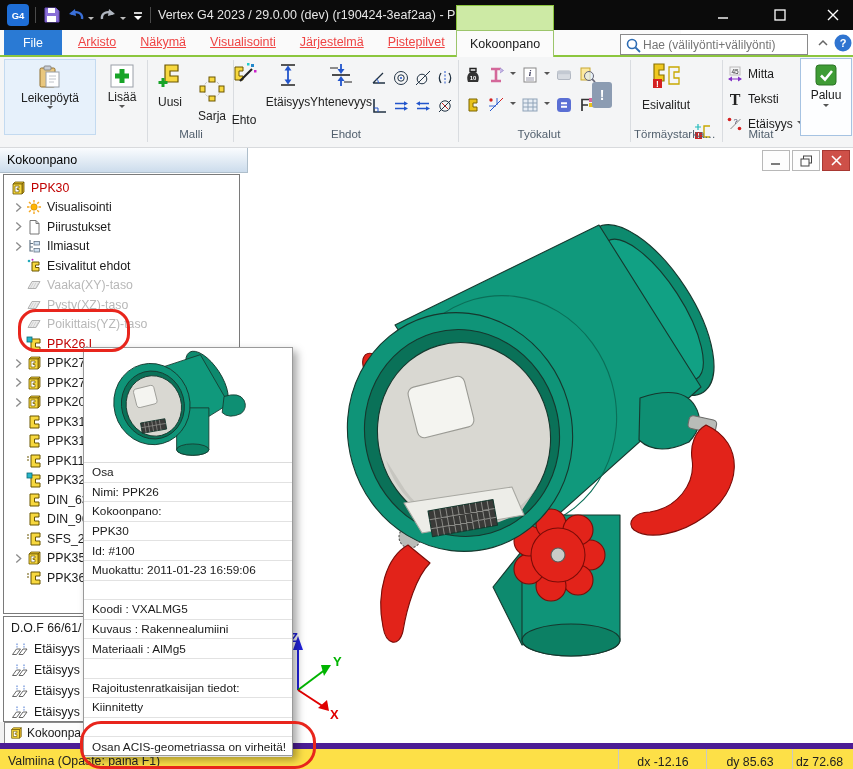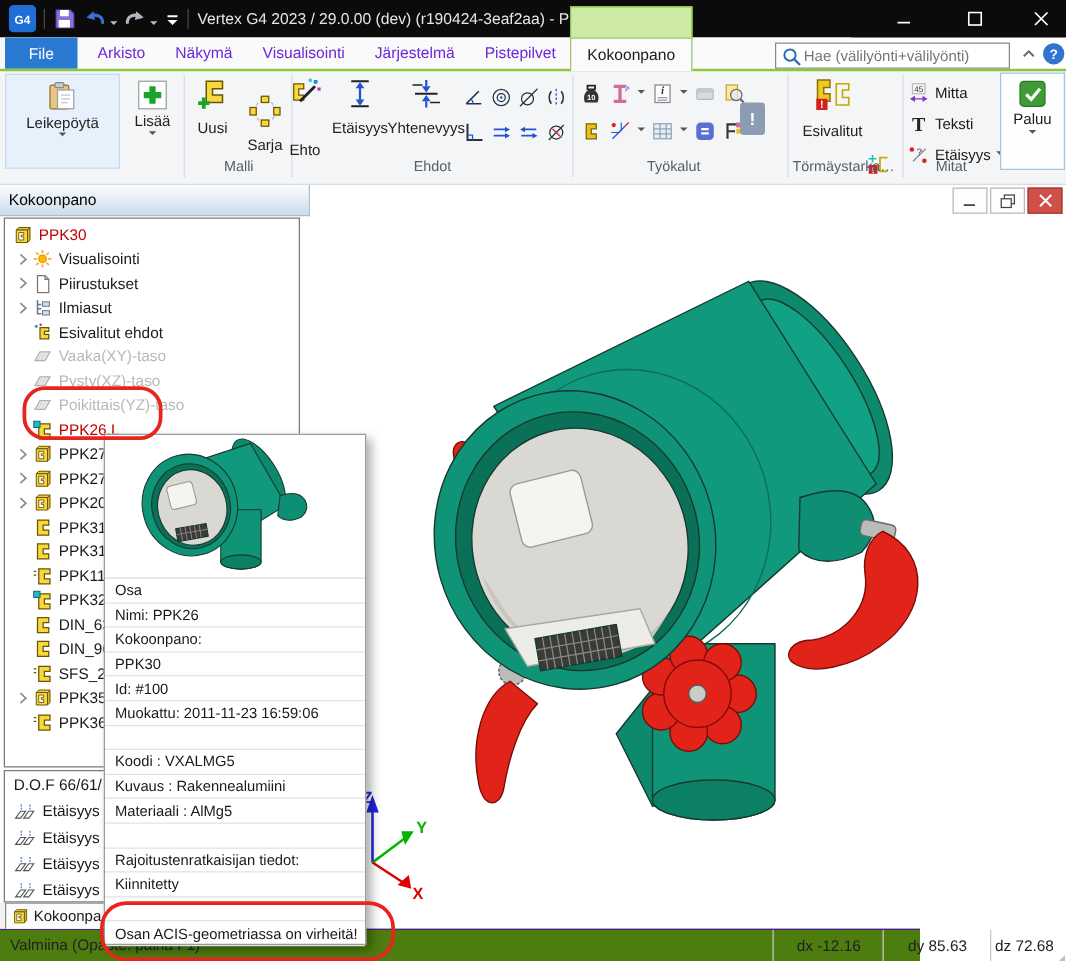--- a/index.html
+++ b/index.html
@@ -21,21 +21,21 @@
   .tb-title{position:absolute;left:158px;top:0;height:30px;display:flex;align-items:center;
             color:#e6e6e6;font-size:12.5px;white-space:nowrap;}
   .winbtn{position:absolute;top:0;width:46px;height:30px;display:flex;align-items:center;justify-content:center;cursor:default;}
 
   
   .tabrow{left:0;top:30px;width:681px;height:25px;background:#fafafa;}
   .greenline{left:0;top:55px;width:853px;height:2px;background:#8cc63e;z-index:1;}
   .tab-file{position:absolute;left:4px;top:0;width:58px;height:25px;background:#2a7ad4;color:#fff;
             display:flex;align-items:center;justify-content:center;font-size:12.5px;}
   .tabs-flow{position:absolute;left:66px;top:0;height:25px;display:flex;}
-  .tab{padding:0 12px;line-height:25px;font-size:12.5px;color:#6d28d9;}
+  .tab{padding:0 12px;line-height:25px;font-size:12.5px;color:#ef4444;text-decoration:underline;}
   .green-block{position:absolute;left:456px;top:-25px;width:98px;height:26px;background:#cdeaa5;border:1px solid #8cc63e;box-sizing:border-box;}
   .tab-active{position:absolute;left:456px;top:0;width:98px;height:27px;background:#fbfbfb;
       border:1px solid #9cc56b;border-bottom:none;box-sizing:border-box;display:flex;align-items:center;justify-content:center;font-size:12.5px;z-index:2;}
   .searchbox{position:absolute;left:620px;top:4px;width:188px;height:21px;background:#fff;border:1px solid #8a8a8a;
       display:flex;align-items:center;box-sizing:border-box;padding:0 4px;}
   .searchbox input{border:none;outline:none;flex:1;font-size:12px;color:#444;background:transparent;
       font-family:"Liberation Sans","DejaVu Sans",sans-serif;}
 
   
   .ribbon{left:0;top:57px;width:853px;height:91px;background:#f4f5f6;border-bottom:1px solid #d8dadd;box-sizing:border-box;}
@@ -71,21 +71,21 @@
   .trow.muted{color:#b8b8b8;}
   .dofpanel{left:3px;top:616px;width:237px;height:106px;background:#fff;border:1px solid #7a7a7a;
       box-sizing:border-box;overflow:hidden;z-index:10;padding:4px 0 0 7px;}
   .dofhdr{font-size:12.3px;margin-bottom:3px;}
   .dofrow{height:21px;display:flex;align-items:center;gap:5px;font-size:12.3px;white-space:nowrap;}
   .bottomtabs{left:0;top:722px;width:248px;height:21px;background:#f2f2f2;z-index:9;}
   .btab{position:absolute;left:4px;top:0;height:21px;width:96px;background:#fcfcfc;border:1px solid #8a8a8a;border-bottom:none;
       box-sizing:border-box;display:flex;align-items:center;gap:4px;padding-left:4px;font-size:12px;overflow:hidden;}
 
   
-  .statusbar{left:0;top:743px;width:736px;height:26px;background:#4d7c0f;border-top:1px solid #4c1d95;box-sizing:border-box;z-index:8;}
+  .statusbar{left:0;top:743px;width:853px;height:26px;background:#fde047;border-top:6px solid #4c1d95;box-sizing:border-box;z-index:8;}
   .sb-msg{position:absolute;left:8px;top:5px;font-size:12.3px;color:#222;}
   .sb-cell{position:absolute;top:0;height:26px;border-left:1px solid #c8c8c8;display:flex;align-items:center;justify-content:center;font-size:12.3px;color:#222;}
 
   
   .viewport{left:248px;top:173px;width:605px;height:570px;background:#fff;overflow:hidden;}
   .modelwrap{position:absolute;left:52px;top:42px;}  
   .triad{position:absolute;left:30px;top:455px;}     
 
   
   .tooltip{left:83px;top:347px;width:210px;height:409px;background:#fff;border:1px solid #9a9a9a;
@@ -920,21 +920,21 @@
           </g>
         </g>
       </svg>
     </div>
     <div id="tt-rows">
         <div class="tt-row">Osa</div>
         <div class="tt-row">Nimi: PPK26</div>
         <div class="tt-row">Kokoonpano:</div>
         <div class="tt-row">PPK30</div>
         <div class="tt-row">Id: #100</div>
-        <div class="tt-row">Muokattu: 2011-11-23 16:59:06</div>
+        <div class="tt-row">Muokattu: 2011-01-23 16:59:06</div>
         <div class="tt-row"></div>
         <div class="tt-row">Koodi : VXALMG5</div>
         <div class="tt-row">Kuvaus : Rakennealumiini</div>
         <div class="tt-row">Materiaali : AlMg5</div>
         <div class="tt-row"></div>
         <div class="tt-row">Rajoitustenratkaisijan tiedot:</div>
         <div class="tt-row">Kiinnitetty</div>
         <div class="tt-row"></div>
         <div class="tt-row">Osan ACIS-geometriassa on virheitä!</div>
       </div>

